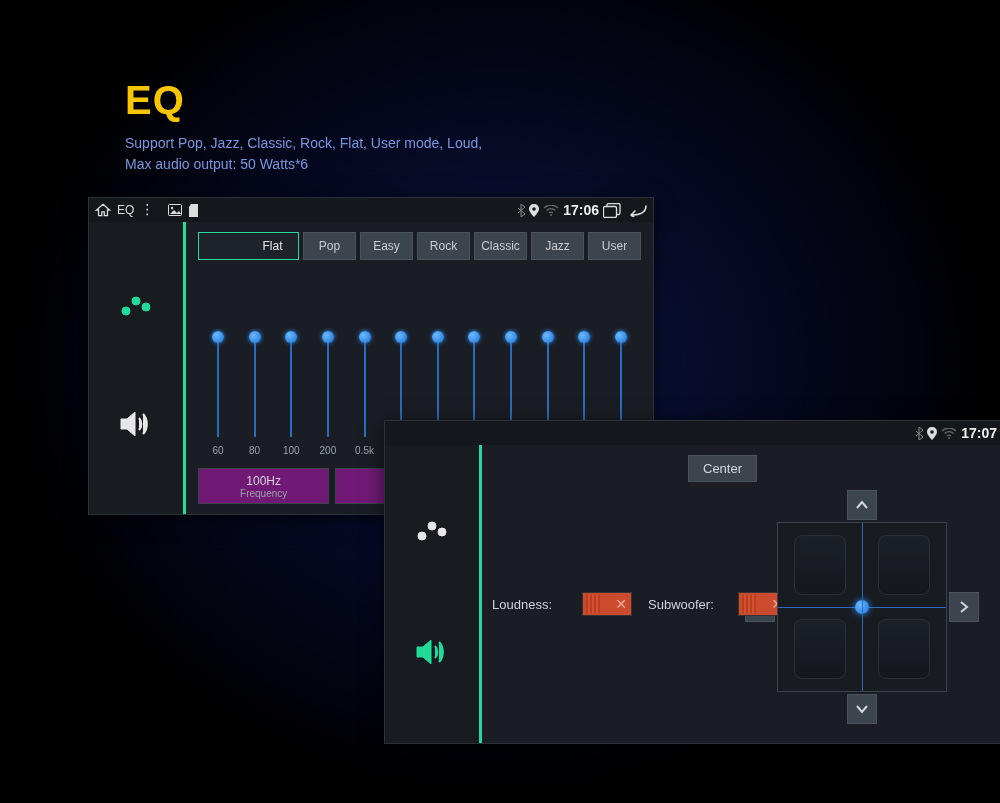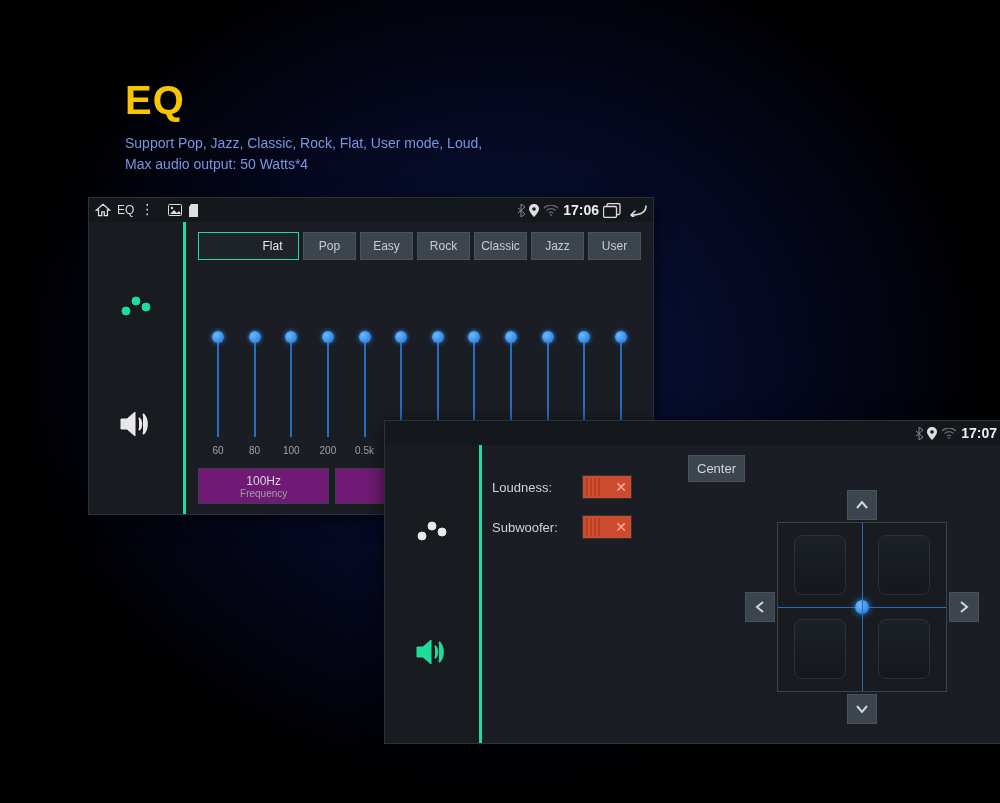--- a/index.html
+++ b/index.html
@@ -84,38 +84,38 @@
   .arrow-btn {
     width:30px; background:#3c444d; border:1px solid #4a535d;
     display:flex; align-items:center; justify-content:center; cursor:pointer;
     color:#d4d7da; font-size:16px;
   }
   .q-mid { flex:1; background:#2a3037; border-top:1px solid #3a424b; border-bottom:1px solid #3a424b;
     display:flex; flex-direction:column; align-items:center; justify-content:center; font-size:11px; }
 
   
   .w2-main { flex:1; display:flex; padding:10px; gap:10px; }
-  .w2-left { width:180px; display:flex; flex-direction:column; gap:16px; padding-top:20px; }
+  .w2-left { width:180px; display:flex; flex-direction:row; gap:16px; padding-top:20px; }
   .toggle-row { display:flex; align-items:center; gap:10px; }
   .toggle-row .lbl { color:#cfd3d8; font-size:13px; width:80px; }
   .toggle {
     width:50px; height:24px; background:#cc4a2e; border:1px solid #333;
     display:flex; align-items:center; position:relative;
   }
   .toggle .knob {
     width:14px; height:18px;
     background: repeating-linear-gradient(90deg,#b84020 0 2px,#d55030 2px 4px);
     margin-left:3px;
   }
   .toggle .x { margin-left:auto; margin-right:4px; color:#ffb0a0; font-size:14px; }
 
   .w2-right { flex:1; display:flex; flex-direction:column; align-items:center; }
   .center-btn {
     align-self:flex-start; margin-left:6px;
-    padding:5px 8px; background:#3c444d; border:1px solid #4a535d;
+    padding:5px 14px; background:#3c444d; border:1px solid #4a535d;
     color:#d4d7da; font-size:13px; cursor:pointer;
   }
   .fader-area { flex:1; display:grid; grid-template-columns:34px 170px 34px; grid-template-rows:34px 170px 34px;
     align-items:center; justify-items:center; margin-top:6px; }
   .dir-btn {
     width:30px; height:30px; background:#3c444d; border:1px solid #4a535d;
     display:flex; align-items:center; justify-content:center; cursor:pointer;
     color:#d4d7da;
   }
   .seats {
@@ -149,21 +149,21 @@
 
   .vdots { display:inline-block; width:10px; text-align:center; color:#ddd; letter-spacing:0; line-height:0.4; font-size:14px; }
 </style>
 </head>
 <body>
 
 <div class="heading">
   <h1>EQ</h1>
   <p>
     <span>Support Pop, Jazz, Classic, Rock, Flat, User mode,  Loud,</span><br>
-    <span>Max audio output: 50 Watts*4</span>
+    <span>Max audio output: 50 Watts*6</span>
   </p>
 </div>
 
 <div class="window window1">
   <div class="statusbar">
     <div class="left">
       <span>
         <svg width="16" height="14" viewBox="0 0 24 22">
             <path d="M12 2 L22 11 H19 V20 H14 V14 H10 V20 H5 V11 H2 Z" fill="none" stroke="#ddd" stroke-width="2"></path>
           </svg>

